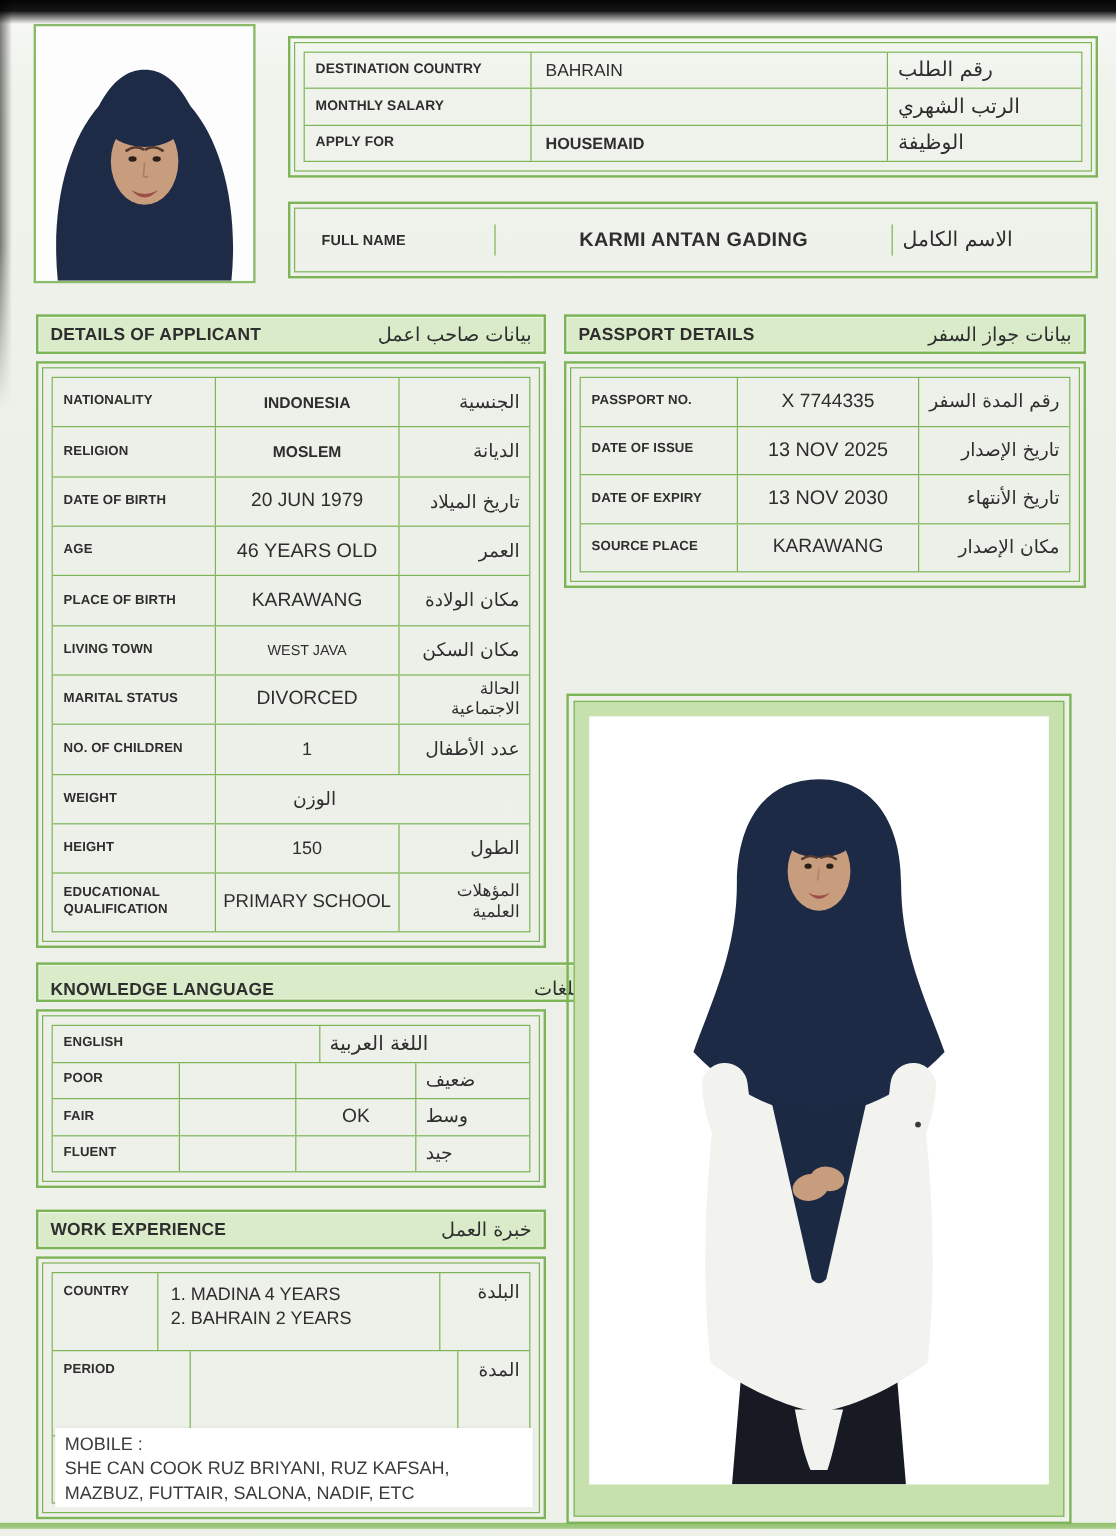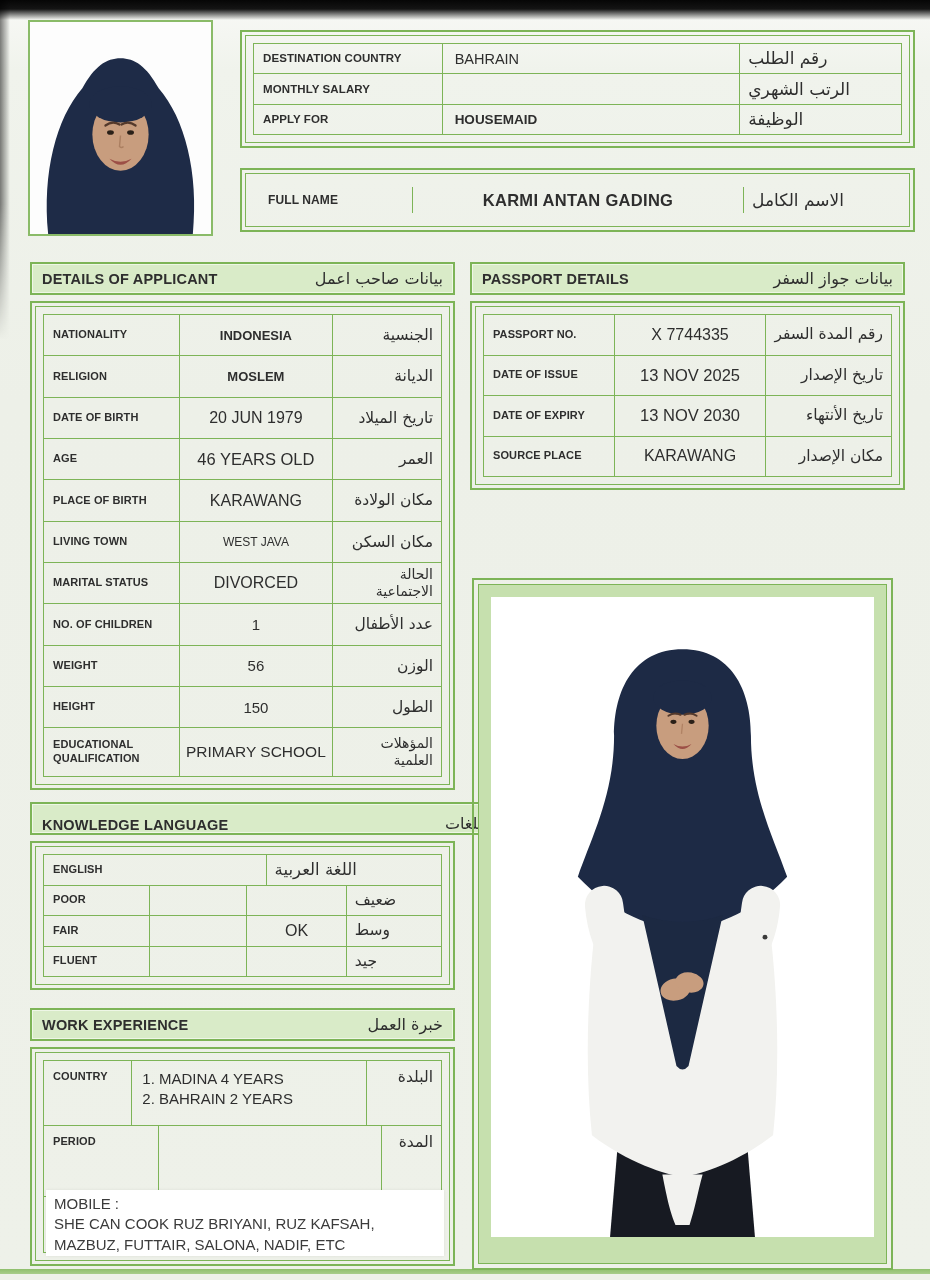--- a/index.html
+++ b/index.html
@@ -180,21 +180,20 @@
         <div class="cell cl c-ap-v val" style="font-size:16px;">DIVORCED</div>
         <div class="cell cl c-ap-a ar ar-left" style="font-size:14px;">الحالة الاجتماعية</div>
       </div>
       <div class="row">
         <div class="cell c-ap-l lbl">NO. OF CHILDREN</div>
         <div class="cell cl c-ap-v val">1</div>
         <div class="cell cl c-ap-a ar ar-left">عدد الأطفال</div>
       </div>
       <div class="row">
         <div class="cell c-ap-l lbl">WEIGHT</div>
-        <div class="cell cl c-ap-v val">56</div>
         <div class="cell cl c-ap-a ar ar-left">الوزن</div>
       </div>
       <div class="row">
         <div class="cell c-ap-l lbl">HEIGHT</div>
         <div class="cell cl c-ap-v val">150</div>
         <div class="cell cl c-ap-a ar ar-left">الطول</div>
       </div>
       <div class="row row-tall">
         <div class="cell c-ap-l lbl" style="padding-right:6px;">EDUCATIONAL QUALIFICATION</div>
         <div class="cell cl c-ap-v val" style="font-size:15.5px;">PRIMARY SCHOOL</div>

